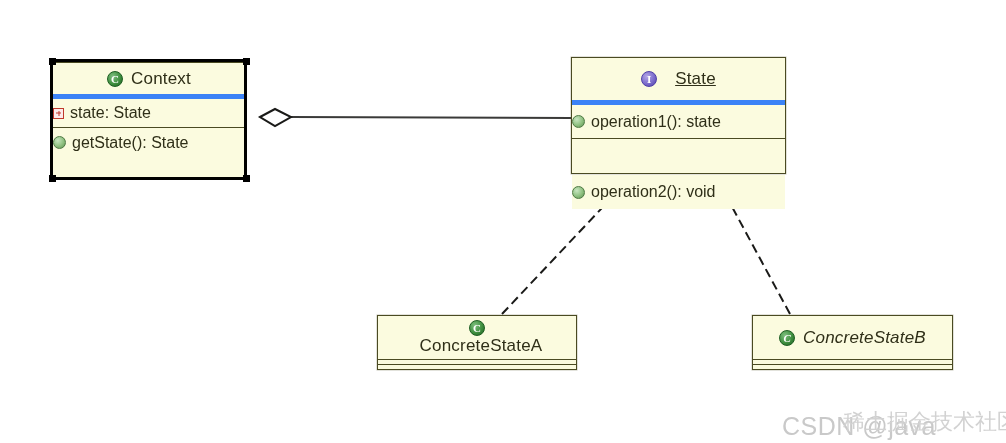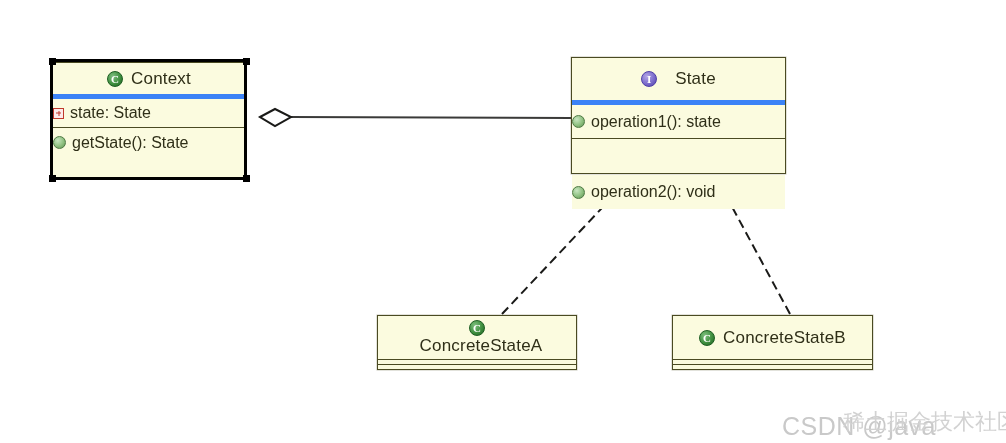--- a/index.html
+++ b/index.html
@@ -221,42 +221,42 @@
     <div class="sel-edge" style="left:244px; top:64px; width:3px; height:112px;"></div>
     <div class="sel-handle" style="left:49px; top:58px;"></div>
     <div class="sel-handle" style="left:243px; top:58px;"></div>
     <div class="sel-handle" style="left:49px; top:175px;"></div>
     <div class="sel-handle" style="left:243px; top:175px;"></div>
   </div>
 
   <div class="uml-box" style="left:571px; top:57px; width:215px; height:117px;">
     <div class="uml-title" style="height:47px;">
       <span class="icon icon-interface"></span>
-      <span class="uml-title-text" style="margin-left:18px;">State</span>
+      <span class="uml-title-text" style="margin-left:18px;text-decoration:underline;">State</span>
     </div>
     <div class="uml-row" style="height:34px;">
       <span class="icon icon-public-method"></span>
       <span class="uml-row-text">operation1(): state</span>
     </div>
     <div class="uml-row" style="height:34px;margin-top:36px;">
       <span class="icon icon-public-method"></span>
       <span class="uml-row-text">operation2(): void</span>
     </div>
   </div>
 
   <div class="uml-box" style="left:377px; top:315px; width:200px; height:55px;">
     <div class="uml-title no-rule" style="height:43px;flex-direction:column;">
       <span class="icon icon-class"></span>
       <span class="uml-title-text" style="margin-left:8px;">ConcreteStateA</span>
     </div>
     <div class="uml-empty-compartment"></div>
     <div class="uml-empty-compartment"></div>
   </div>
 
-  <div class="uml-box" style="left:672px; top:315px; width:201px; height:55px;">
+  <div class="uml-box" style="left:752px; top:315px; width:201px; height:55px;font-style:italic;">
     <div class="uml-title no-rule" style="height:43px;">
       <span class="icon icon-class"></span>
       <span class="uml-title-text" style="margin-left:8px;">ConcreteStateB</span>
     </div>
     <div class="uml-empty-compartment"></div>
     <div class="uml-empty-compartment"></div>
   </div>
 
   <div class="watermark wm-csdn">CSDN @java</div>
   <div class="watermark wm-cn">稀土掘金技术社区</div>

